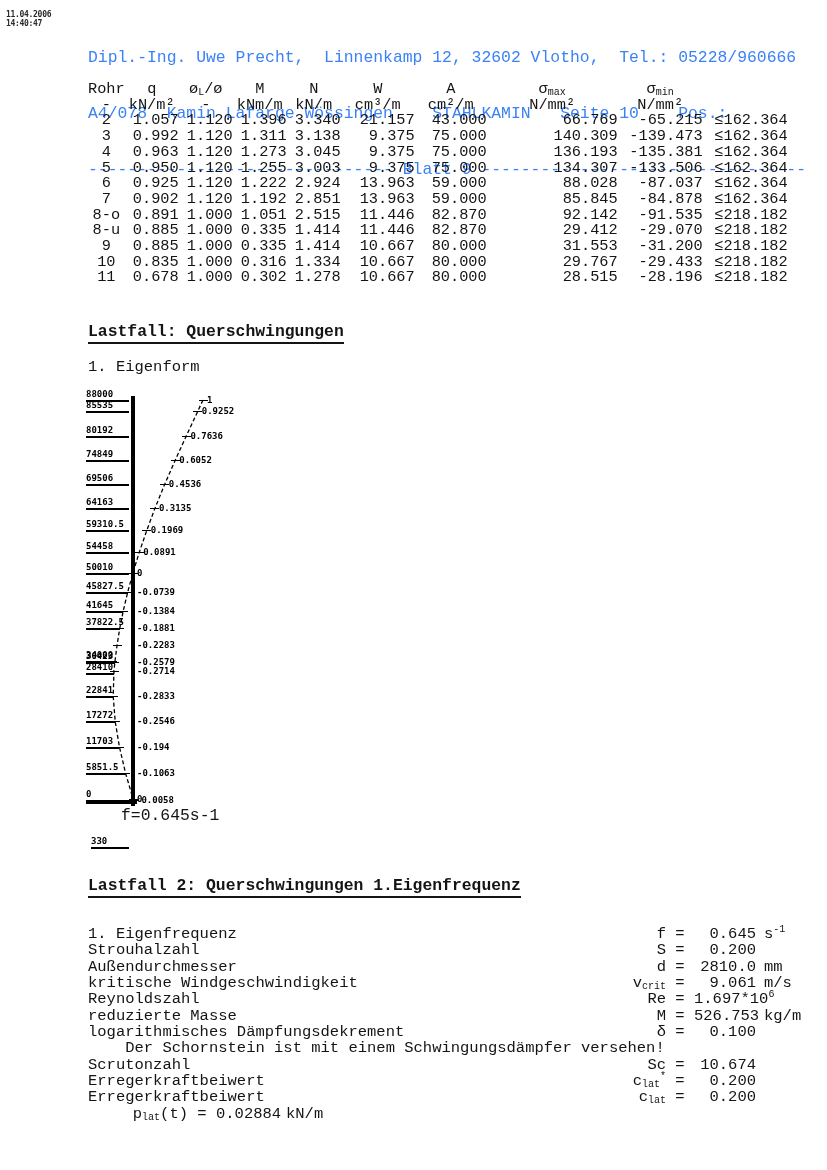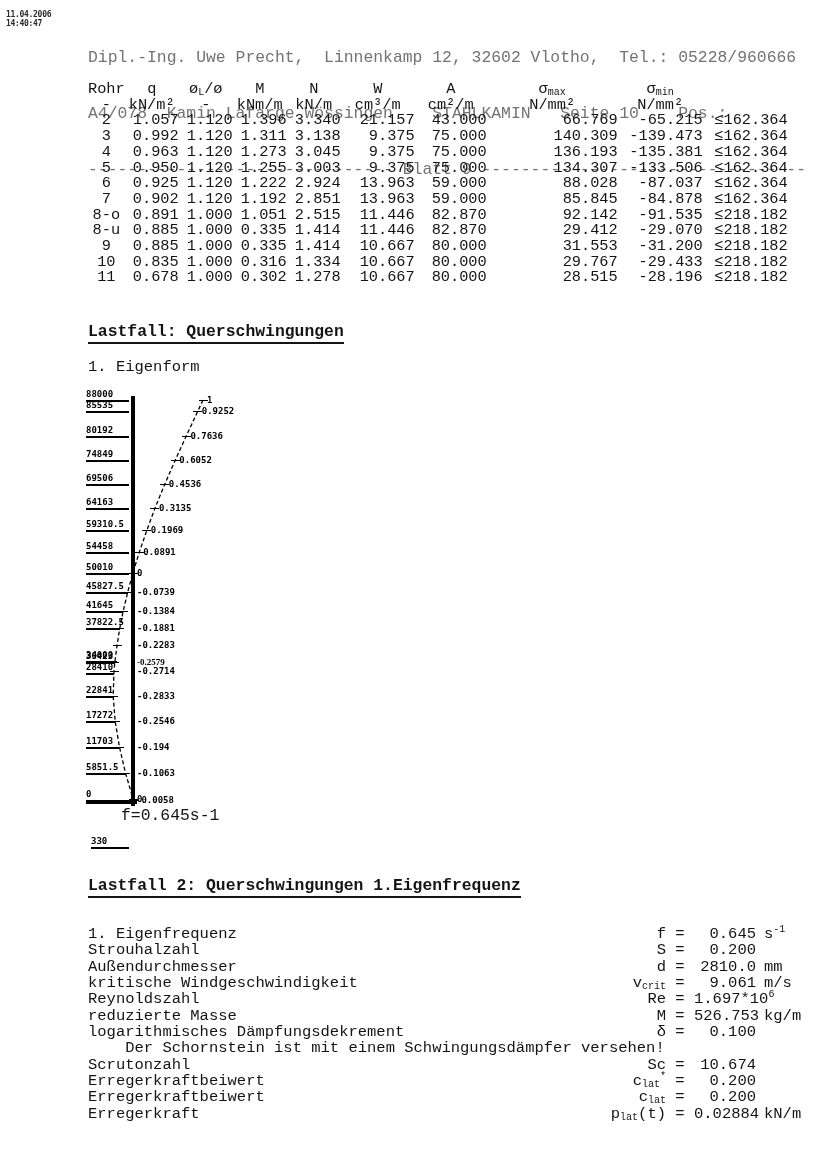--- a/index.html
+++ b/index.html
@@ -15,21 +15,21 @@
   
   .stamp{
     left:6px;top:10px;
     font:bold 8px "DejaVu Sans Mono",monospace;
     color:#2a2a2a;line-height:9px;letter-spacing:-0.3px;
   }
   
   .hdr{
     left:88px;top:12px;
     font-size:16.4px;line-height:18.6px;
-    white-space:pre;color:#737373;
+    white-space:pre;color:#3b82f6;
   }
   
   table.stress{
     left:88px;top:82px;
     border-collapse:collapse;table-layout:fixed;
     font-size:15.3px;line-height:15.7px;
     position:absolute;
   }
   table.stress td,table.stress th{
     padding:0;margin:0;font-weight:normal;white-space:nowrap;
@@ -305,21 +305,21 @@
       <div class="hlab" style="left: 86px; top: 599.723px; width: 37.312px;">41645</div>
       <div class="vlab" style="left: 137px; top: 605.723px;">-0.1384</div>
       <div class="tick" style="left: 118.812px; top: 610.723px;"></div>
       <div class="hlab" style="left: 86px; top: 617.097px; width: 33.833px;">37822.5</div>
       <div class="vlab" style="left: 137px; top: 623.097px;">-0.1881</div>
       <div class="tick" style="left: 115.333px; top: 628.097px;"></div>
       <div class="hlab" style="left: 86px; top: 634.47px; width: 31.019px; margin-top: 16px;">34000</div>
       <div class="vlab" style="left: 137px; top: 640.47px;">-0.2283</div>
       <div class="tick" style="left: 112.519px; top: 645.47px;"></div>
       <div class="hlab" style="left: 86px; top: 650.727px; width: 28.947px;">30423</div>
-      <div class="vlab" style="left: 137px; top: 656.727px; font-family: Liberation Serif, serif;">-0.2579</div>
+      <div class="vlab" style="left: 137px; top: 656.727px;">-0.2579</div>
       <div class="tick" style="left: 110.447px; top: 661.727px;"></div>
       <div class="hlab" style="left: 86px; top: 662px; width: 28.002px;">28410</div>
       <div class="vlab" style="left: 137px; top: 665.877px;">-0.2714</div>
       <div class="tick" style="left: 109.502px; top: 670.877px;"></div>
       <div class="hlab" style="left: 86px; top: 685.188px; width: 27.169px;">22841</div>
       <div class="vlab" style="left: 137px; top: 691.188px;">-0.2833</div>
       <div class="tick" style="left: 108.669px; top: 696.188px;"></div>
       <div class="hlab" style="left: 86px; top: 710.499px; width: 29.178px;">17272</div>
       <div class="vlab" style="left: 137px; top: 716.499px;">-0.2546</div>
       <div class="tick" style="left: 110.678px; top: 721.499px;"></div>
@@ -348,16 +348,16 @@
       <div class="prow"><span class="plabel">Strouhalzahl</span><span class="psym"><span>S</span></span><span class="peq">=</span><span class="pval"><span>0.200</span></span></div>
       <div class="prow"><span class="plabel">Außendurchmesser</span><span class="psym"><span>d</span></span><span class="peq">=</span><span class="pval"><span>2810.0</span></span><span class="punit"><span>mm</span></span></div>
       <div class="prow"><span class="plabel">kritische Windgeschwindigkeit</span><span class="psym"><span>v</span><span class="ssub">crit</span></span><span class="peq">=</span><span class="pval"><span>9.061</span></span><span class="punit"><span>m/s</span></span></div>
       <div class="prow"><span class="plabel">Reynoldszahl</span><span class="psym"><span>Re</span></span><span class="peq">=</span><span class="pval"><span>1.697*10</span><span class="ssup">6</span></span></div>
       <div class="prow"><span class="plabel">reduzierte Masse</span><span class="psym"><span>M</span></span><span class="peq">=</span><span class="pval"><span>526.753</span></span><span class="punit"><span>kg/m</span></span></div>
       <div class="prow"><span class="plabel">logarithmisches Dämpfungsdekrement</span><span class="psym"><span>δ</span></span><span class="peq">=</span><span class="pval"><span>0.100</span></span></div>
       <div class="prow"><span class="pnote">    Der Schornstein ist mit einem Schwingungsdämpfer versehen!</span></div>
       <div class="prow"><span class="plabel">Scrutonzahl</span><span class="psym"><span>Sc</span></span><span class="peq">=</span><span class="pval"><span>10.674</span></span></div>
       <div class="prow"><span class="plabel">Erregerkraftbeiwert</span><span class="psym"><span>c</span><span class="ssub">lat</span><span class="ssup">*</span></span><span class="peq">=</span><span class="pval"><span>0.200</span></span></div>
       <div class="prow"><span class="plabel">Erregerkraftbeiwert</span><span class="psym"><span>c</span><span class="ssub">lat</span></span><span class="peq">=</span><span class="pval"><span>0.200</span></span></div>
-      <div class="prow"><span class="plabel">Erregerkraft</span><span class="psym"><span>p</span><span class="ssub">lat</span><span>(t)</span></span><span class="peq">=</span><span class="pval"><span>0.02884</span></span><span class="punit"><span>kN/m</span></span></div>
+      <div class="prow"><span class="psym"><span>p</span><span class="ssub">lat</span><span>(t)</span></span><span class="peq">=</span><span class="pval"><span>0.02884</span></span><span class="punit"><span>kN/m</span></span></div>
     </div>
 
 </div>
 
 </body></html>

